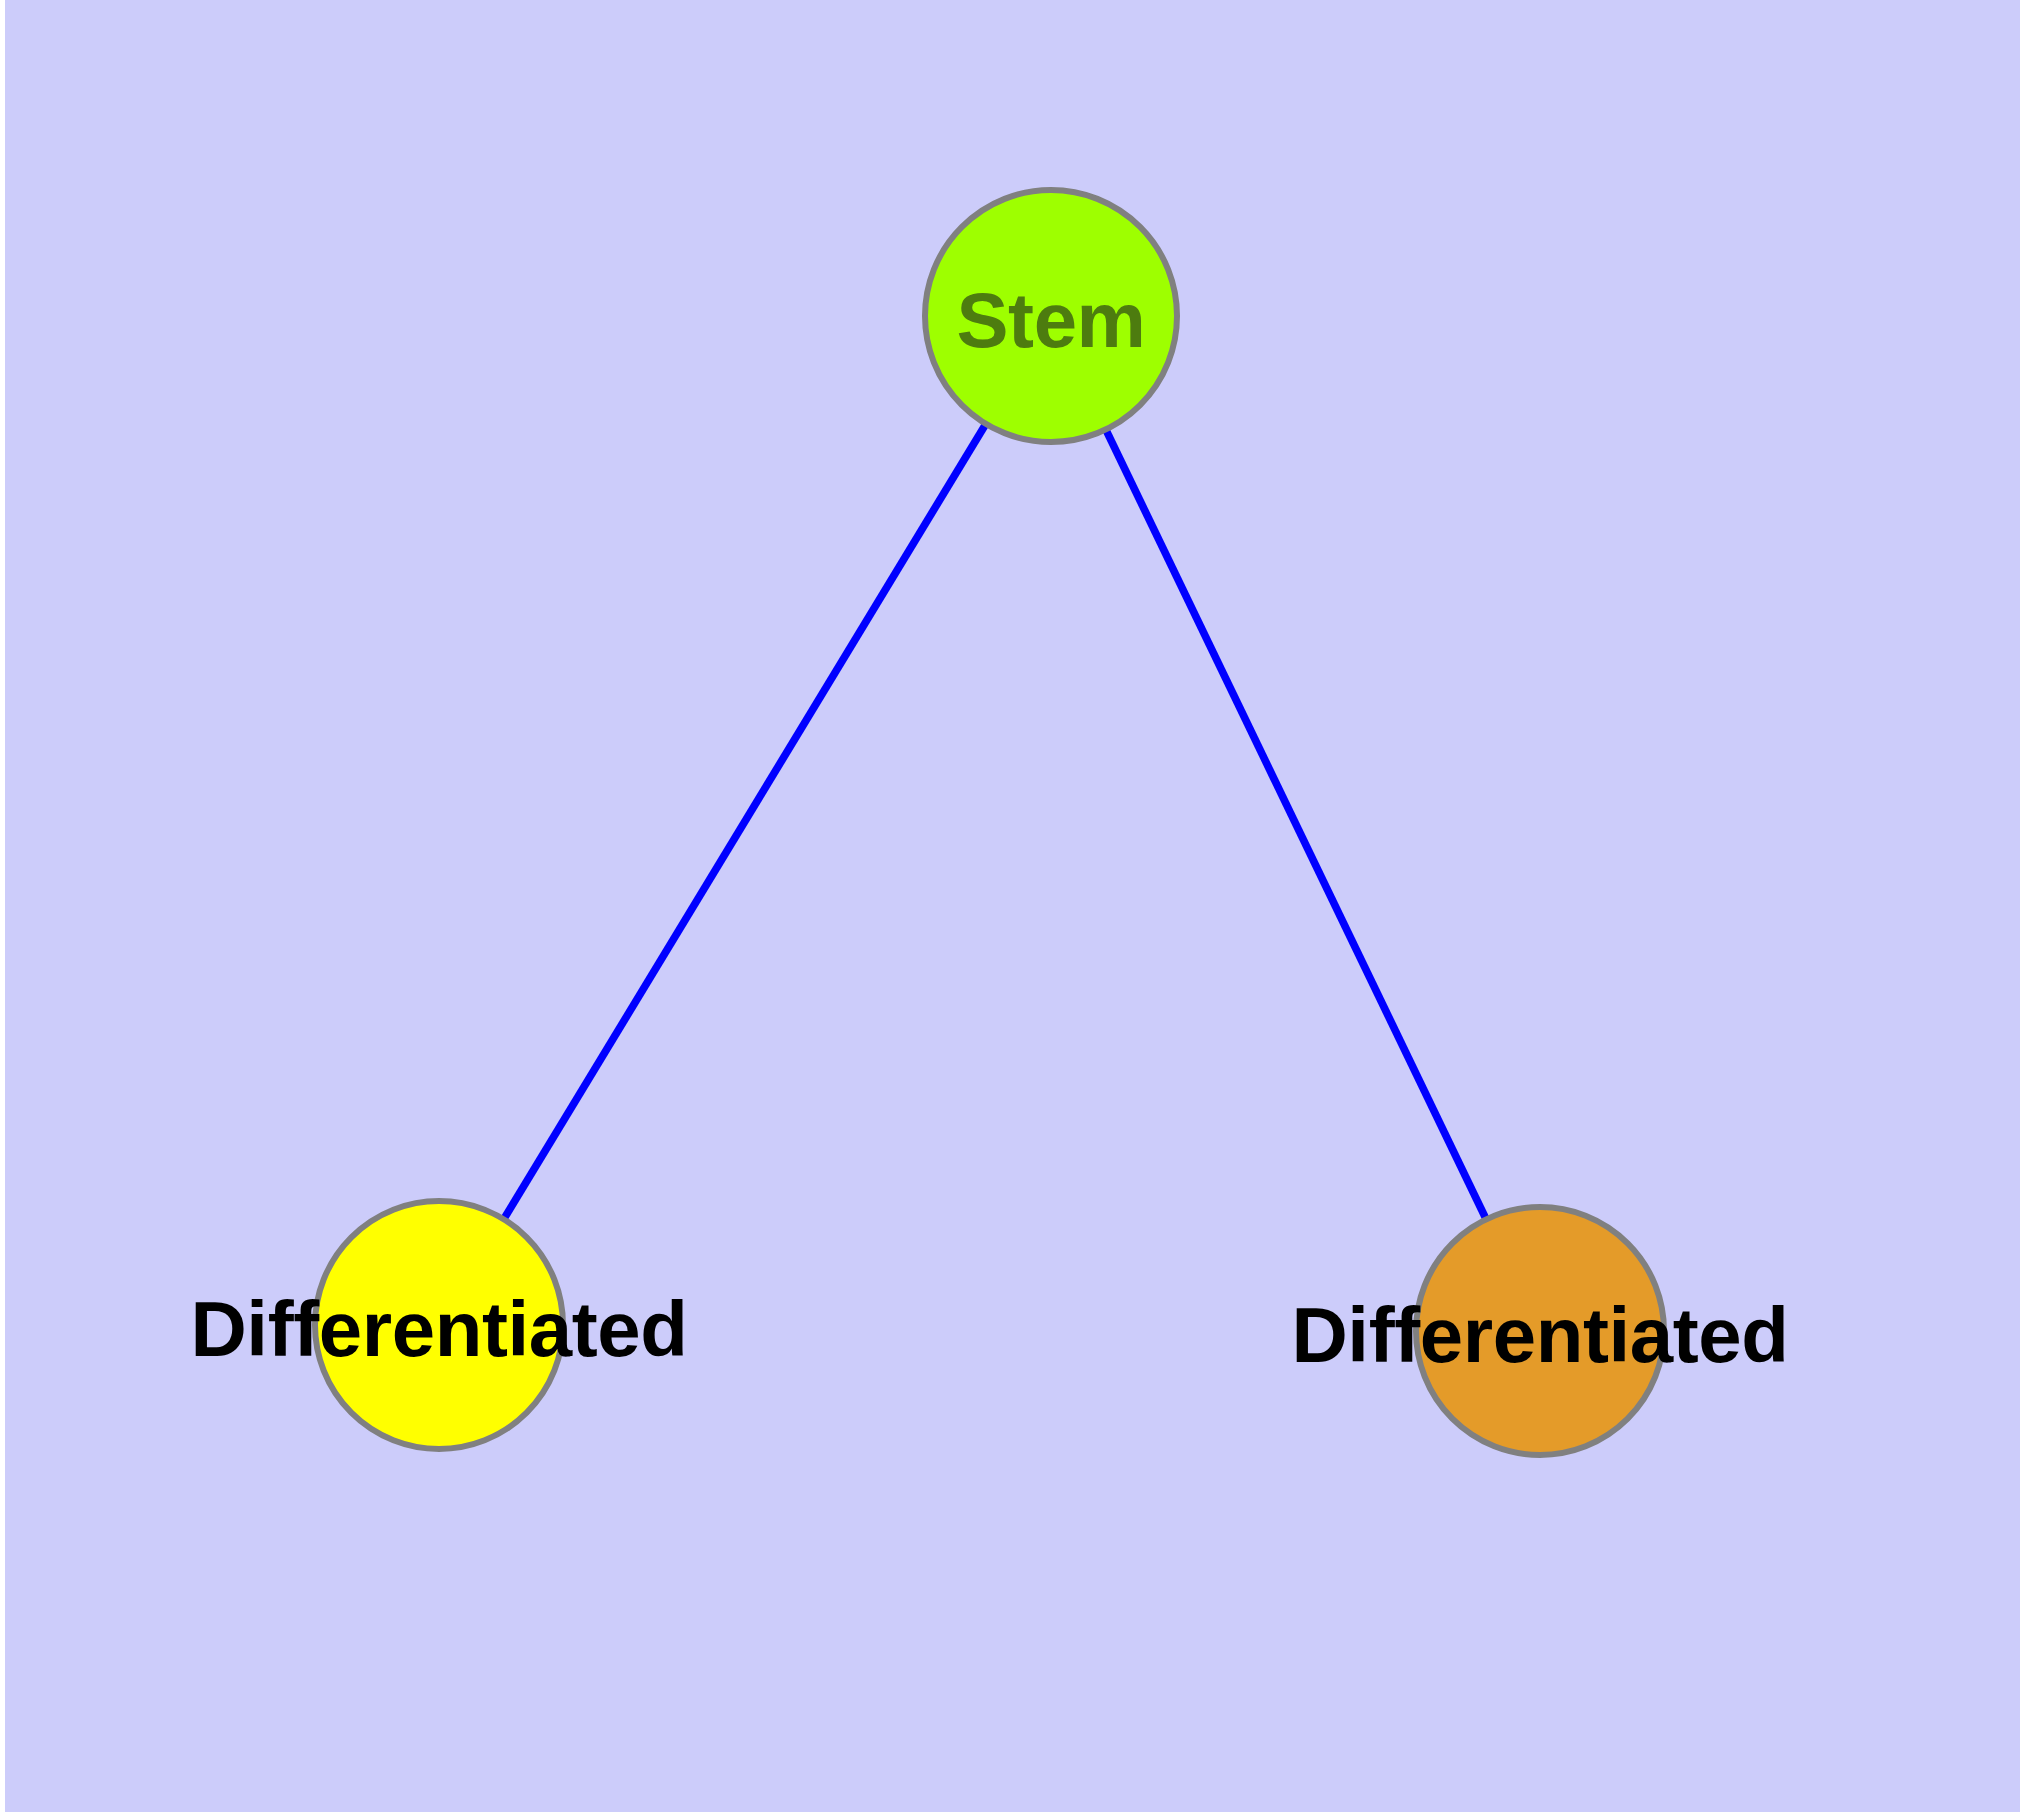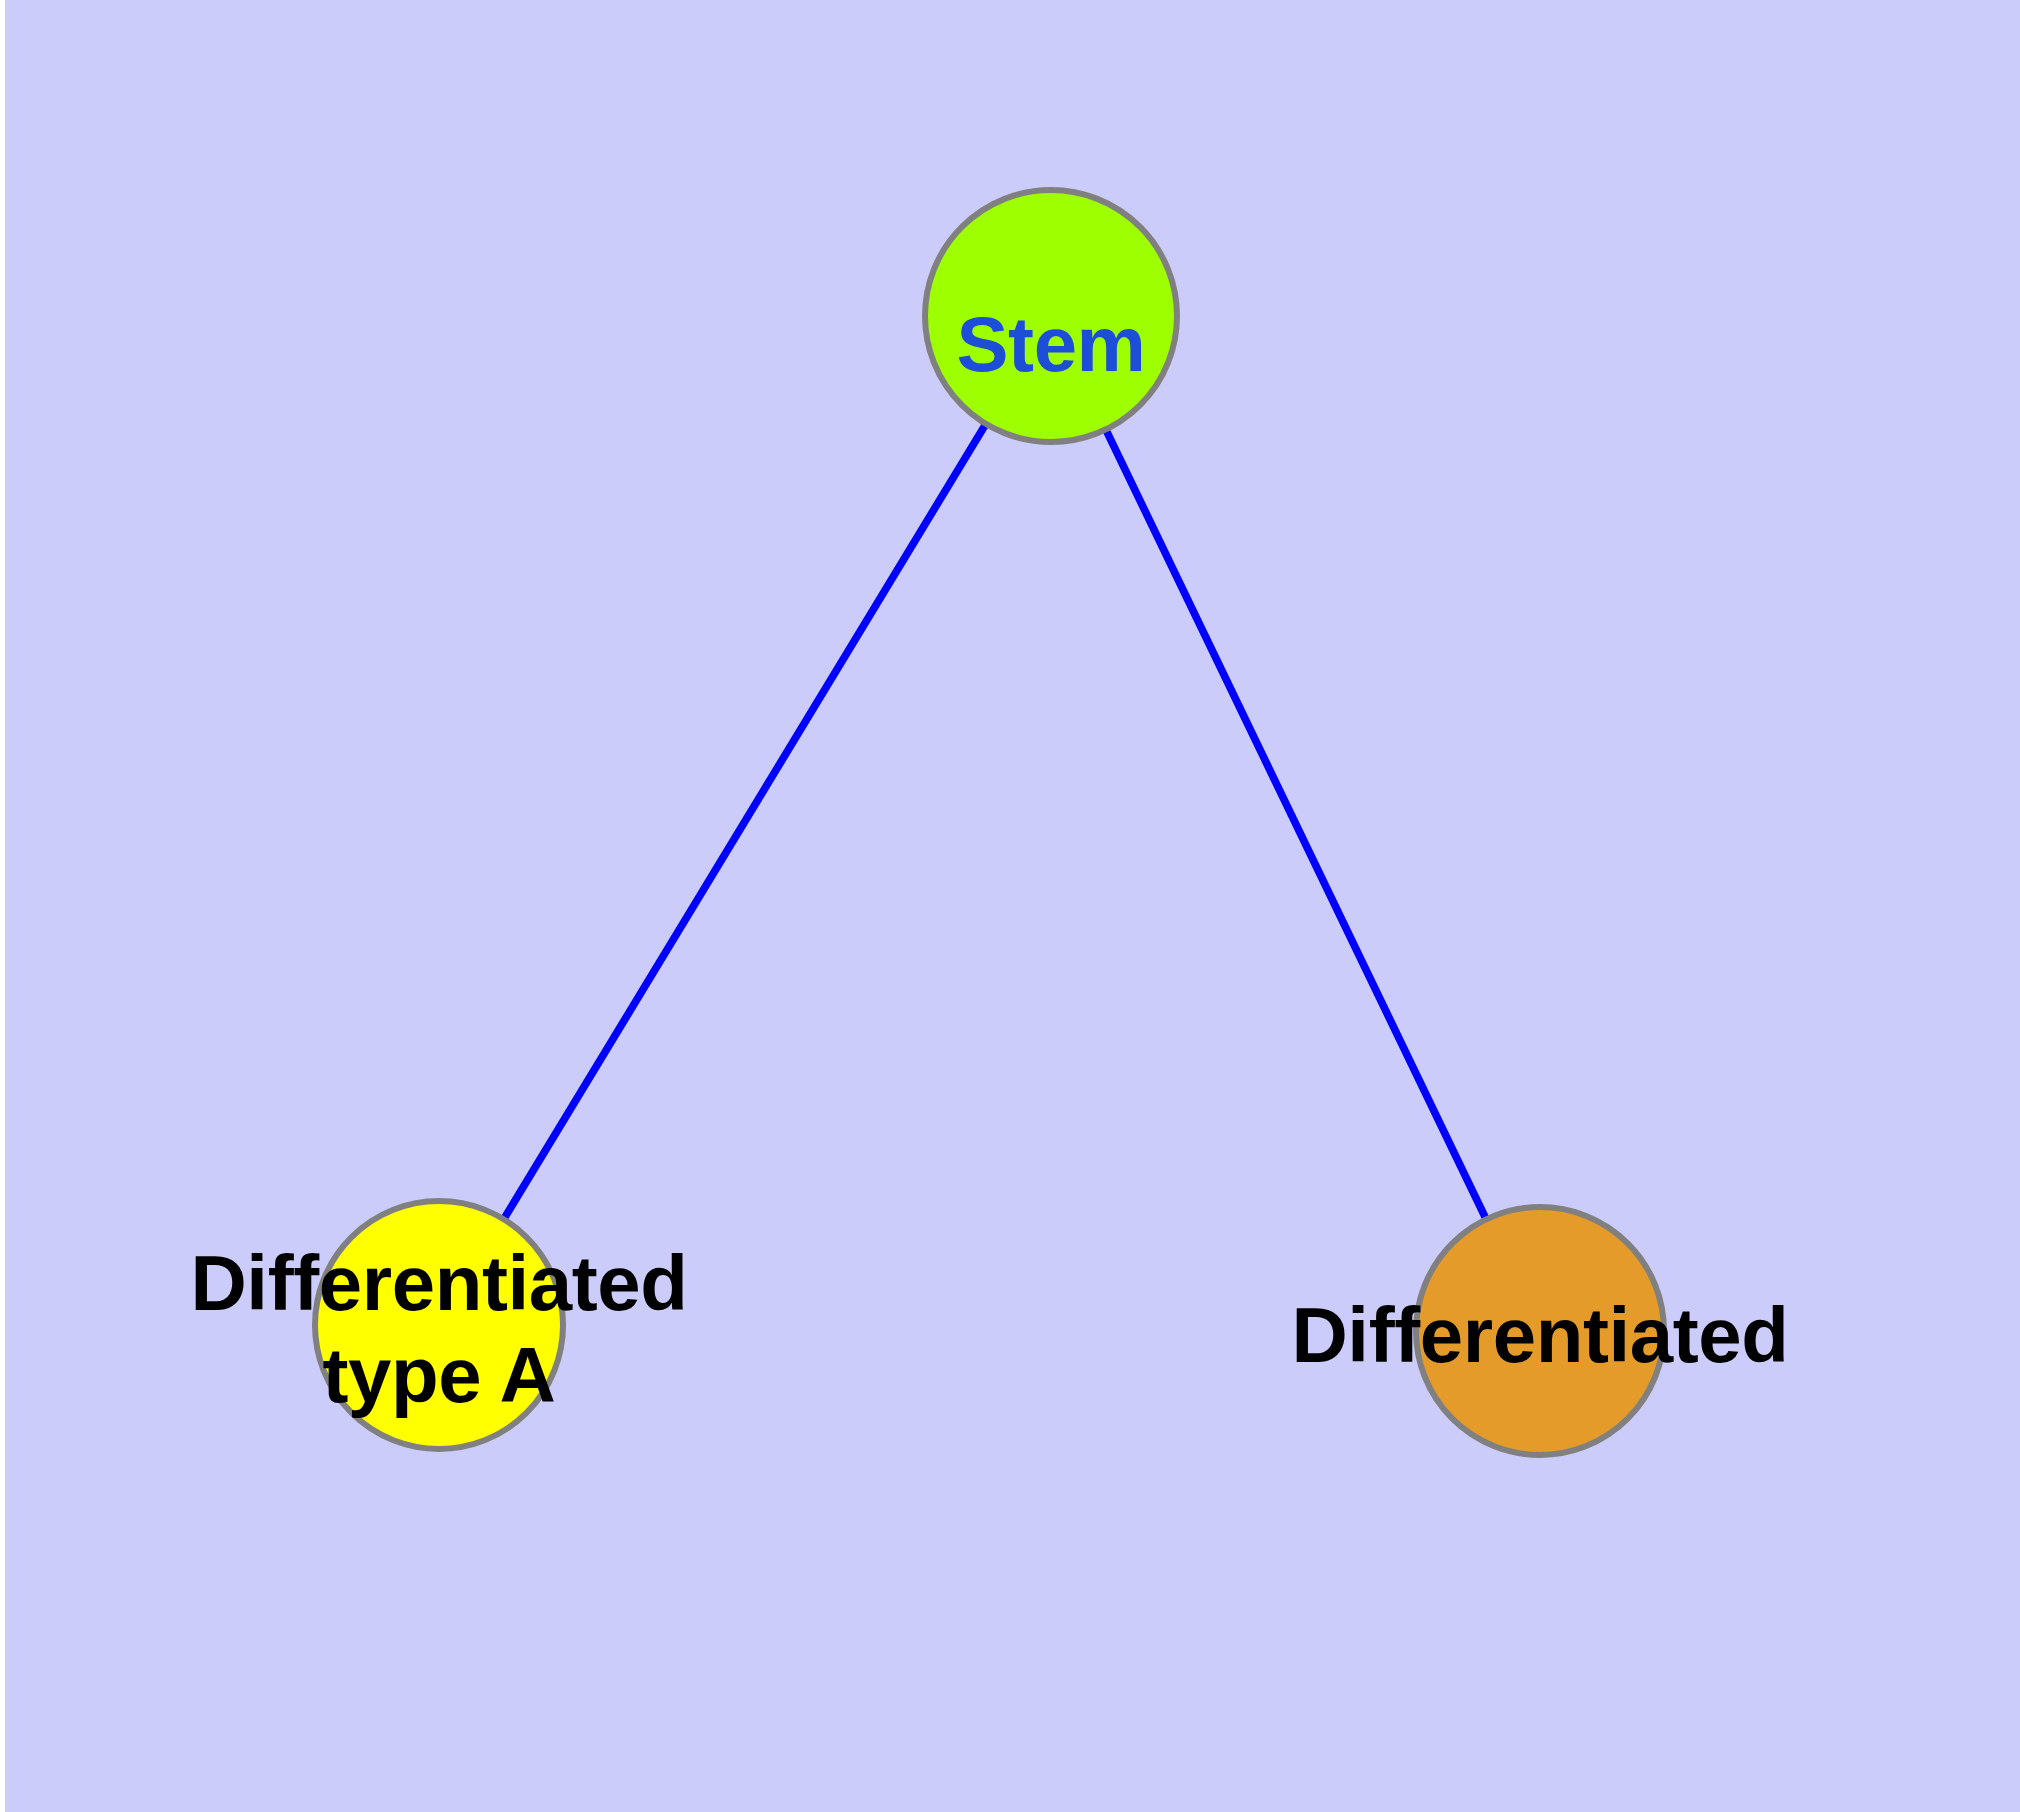--- a/index.html
+++ b/index.html
@@ -61,20 +61,20 @@
     <line x1="1240" y1="373" x2="518" y2="1564" stroke="#0000ff" stroke-width="9"></line>
     <line x1="1240" y1="373" x2="1817" y2="1571" stroke="#0000ff" stroke-width="9"></line>
   </svg>
 
   <div class="graph-node" style="left: 922px; top: 187px; width: 258px; height: 258px; background: rgb(158, 255, 0); border-color: rgb(128, 128, 128); border-width: 6.8px;"></div>
 
   <div class="graph-node" style="left: 312px; top: 1198px; width: 254px; height: 254px; background: rgb(255, 255, 0); border-color: rgb(128, 128, 128); border-width: 6.8px;"></div>
 
   <div class="graph-node" style="left: 1413px; top: 1204px; width: 254px; height: 254px; background: rgb(228, 155, 41); border-color: rgb(128, 128, 128); border-width: 6.8px;"></div>
 
-  <div class="node-label" style="left: 1051px; top: 320px; color: #1d4ed8; margin-top: 24px;">Stem</div>
+  <div class="node-label" style="left: 1051px; top: 320px; color: #4d7c0f;">Stem</div>
 
-  <div class="node-label" style="left: 439px; top: 1329px; color: rgb(0, 0, 0);"><span>Differentiated</span><br><span>type A</span></div>
+  <div class="node-label" style="left: 439px; top: 1329px; color: rgb(0, 0, 0);"><span>Differentiated</span><br></div>
 
   <div class="node-label" style="left: 1540px; top: 1335px; color: rgb(0, 0, 0);"><span>Differentiated</span><br></div>
 
 </div>
 
 
 </body></html>

